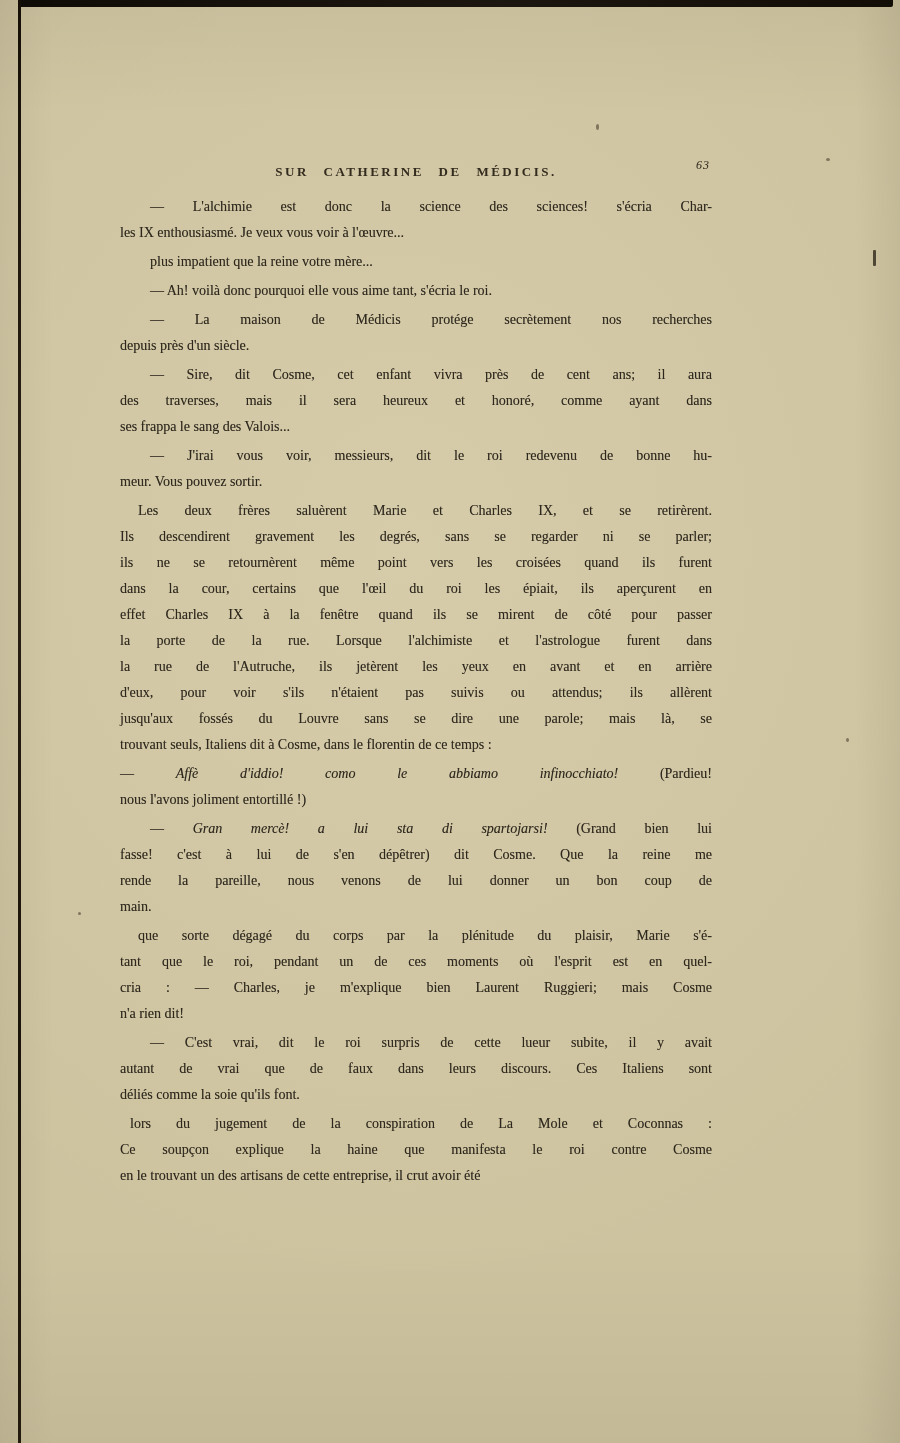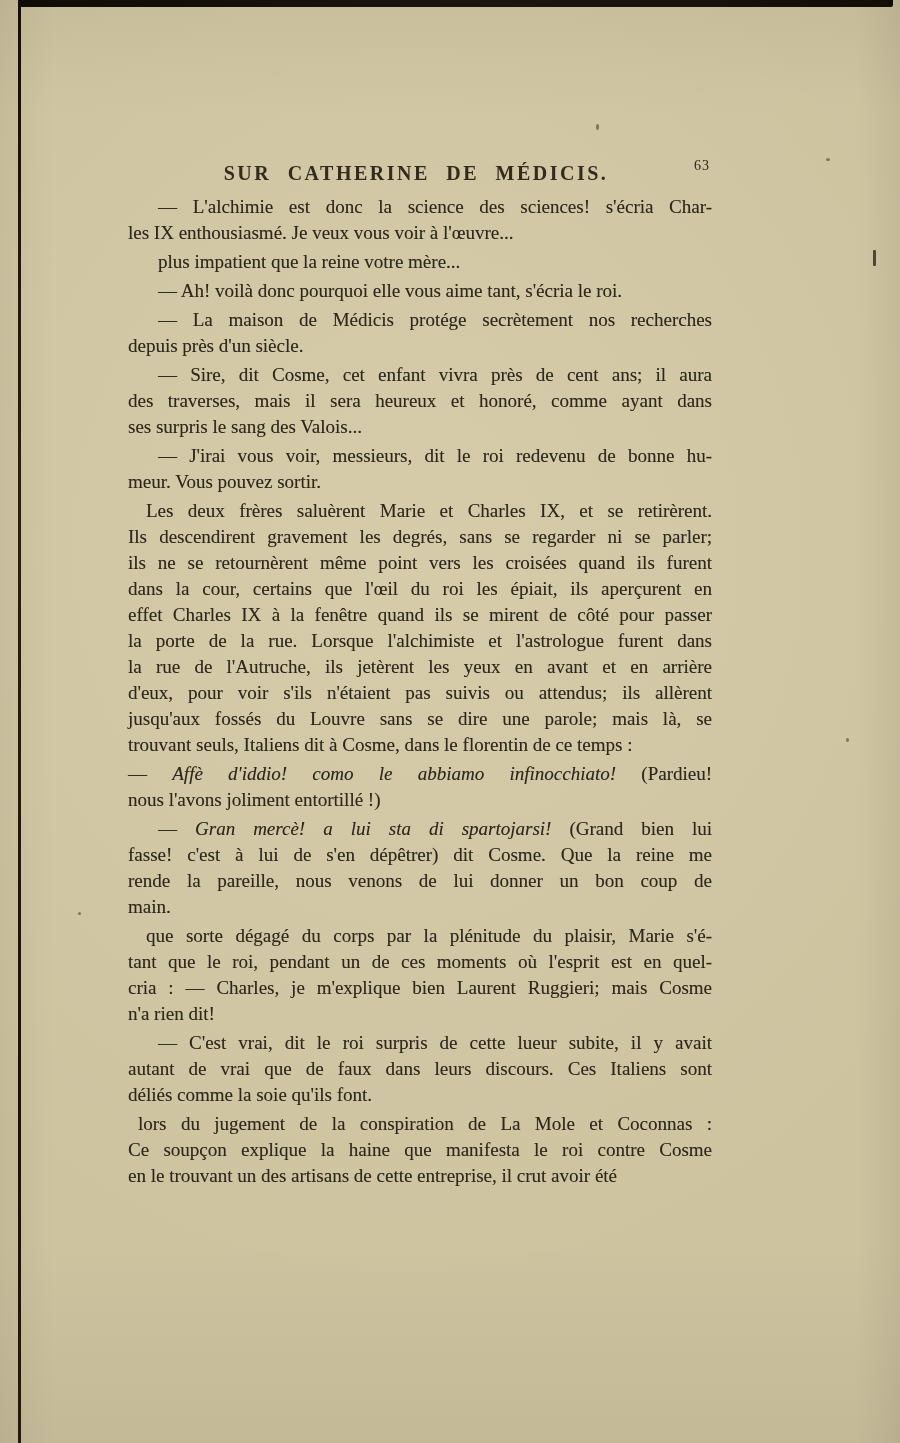--- a/index.html
+++ b/index.html
@@ -46,39 +46,39 @@
     left: 120px; top: 162px;
     width: 592px;
   }
   .header {
     position: relative;
     text-align: center;
     height: 24px;
     margin-bottom: 8px;
   }
   .running-title {
-    font-size: 20px;
+    font-size: 13px;
     font-weight: bold;
     letter-spacing: 2.5px;
     word-spacing: 9px;
     color: #332b1e;
   }
   .page-number {
     position: absolute;
     right: 2px; top: -4px;
-    font-size: 14px;
+    font-size: 12px;
     letter-spacing: 1px;
     color: #2d271d;
+    font-style: italic;
   }
 
   .text-block {
-    font-size: 19px;
+    font-size: 14px;
     line-height: 26px;
     text-shadow: 0.2px 0.2px 0 rgba(45,39,29,0.35);
-    margin-left: 8px;
   }
   .para { margin: 0 0 3px 0; }
   .para .line {
     display: block;
     text-align: justify;
     text-align-last: justify;
   }
   .para .line.last { text-align-last: left; }
   .para.indent-dash  .line:first-child { text-indent: 30px; }
   .para.indent-small .line:first-child { text-indent: 18px; }
@@ -114,21 +114,21 @@
         <p class="para indent-dash">
           <span class="line last"><span>— Ah! voilà donc pourquoi elle vous aime tant, s'écria le roi.</span></span>
         </p>
         <p class="para indent-dash">
           <span class="line"><span>— La maison de Médicis protége secrètement nos recherches</span></span>
           <span class="line last"><span>depuis près d'un siècle.</span></span>
         </p>
         <p class="para indent-dash">
           <span class="line"><span>— Sire, dit Cosme, cet enfant vivra près de cent ans; il aura</span></span>
           <span class="line"><span>des traverses, mais il sera heureux et honoré, comme ayant dans</span></span>
-          <span class="line last"><span>ses surpris le sang des Valois...</span></span>
+          <span class="line last"><span>ses frappa le sang des Valois...</span></span>
         </p>
         <p class="para indent-dash">
           <span class="line"><span>— J'irai vous voir, messieurs, dit le roi redevenu de bonne hu-</span></span>
           <span class="line last"><span>meur. Vous pouvez sortir.</span></span>
         </p>
         <p class="para indent-small">
           <span class="line"><span>Les deux frères saluèrent Marie et Charles IX, et se retirèrent.</span></span>
           <span class="line"><span>Ils descendirent gravement les degrés, sans se regarder ni se parler;</span></span>
           <span class="line"><span>ils ne se retournèrent même point vers les croisées quand ils furent</span></span>
           <span class="line"><span>dans la cour, certains que l'œil du roi les épiait, ils aperçurent en</span></span>

